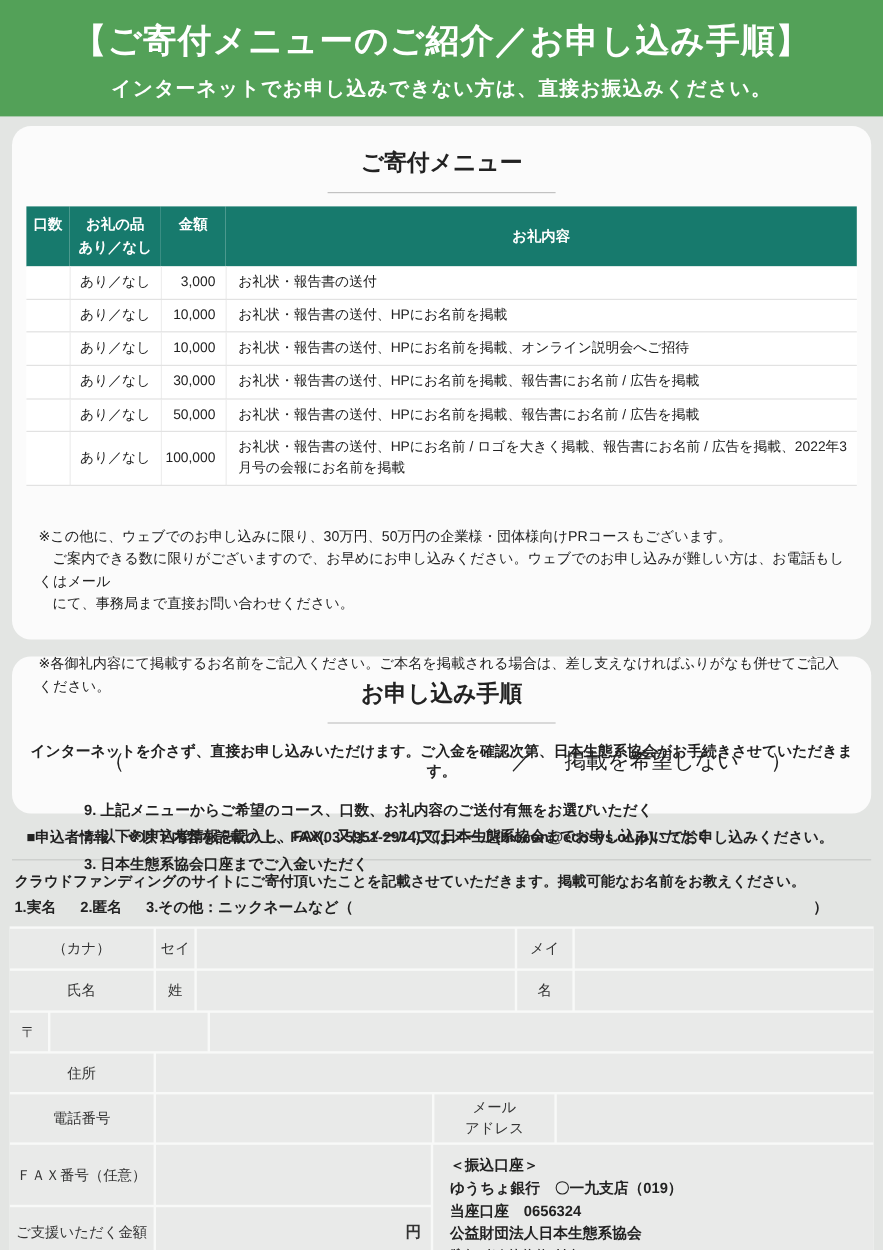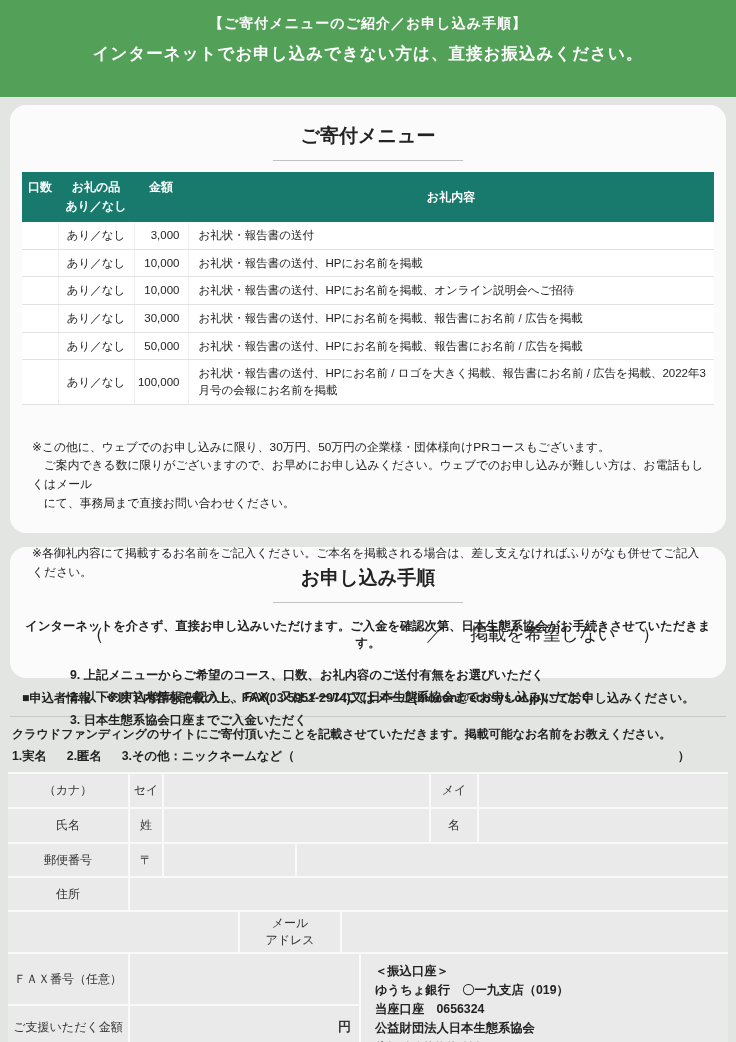--- a/index.html
+++ b/index.html
@@ -5,21 +5,21 @@
   html,body{margin:0;padding:0;}
   body{
     width:736px;height:1042px;overflow:hidden;
     background:#e3e5e3;color:#222;
     font-family:"Liberation Sans","DejaVu Sans",sans-serif;
     -webkit-font-smoothing:antialiased;
   }
   
   .green-header{background:#53a158;height:97px;box-sizing:border-box;
     text-align:center;color:#fff;padding-top:15px;}
-  .gh-title{font-size:14px;font-weight:bold;letter-spacing:1px;}
+  .gh-title{font-size:28px;font-weight:bold;letter-spacing:1px;}
   .gh-sub{font-size:16.5px;font-weight:bold;margin-top:10px;letter-spacing:1px;}
   
   .card{background:#fbfbfb;border-radius:16px;margin:8px 10px 10px;
     padding:14px 12px 16px;box-sizing:border-box;}
   #card-menu{height:428px;}
   #card-proc{height:131px;margin-top:14px;}
   .card-title{text-align:center;font-size:19px;font-weight:bold;margin:4px 0 0;}
   .title-line{width:190px;height:1px;background:#c2c2c2;margin:11px auto 0;}
   .menu-instruction{text-align:center;font-weight:bold;font-size:11.8px;margin-top:15px;}
   
@@ -202,32 +202,32 @@
 
     <div class="frow" style="height:33px">
       <div class="fcell w120">氏名</div>
       <div class="fcell w32">姓</div>
       <div class="fcell field w265"></div>
       <div class="fcell w33">名</div>
       <div class="fcell field flex1"></div>
     </div>
 
     <div class="frow" style="height:32px">
-      <div class="fcell w120">郵便番号</div>
       <div class="fcell w32">〒</div>
       <div class="fcell field w131"></div>
       <div class="fcell field flex1"></div>
     </div>
 
     <div class="frow" style="height:32px">
       <div class="fcell w120">住所</div>
       <div class="fcell field flex1"></div>
     </div>
 
     <div class="frow" style="height:40px">
+      <div class="fcell w120">電話番号</div>
       <div class="fcell field w230"></div>
       <div class="fcell w100 pre" style="white-space: pre-line;">メール
 アドレス</div>
       <div class="fcell field flex1"></div>
     </div>
 
     <div class="frow-group">
       <div class="fg-left">
         <div class="frow" style="height:50px">
           <div class="fcell w120">ＦＡＸ番号（任意）</div>

